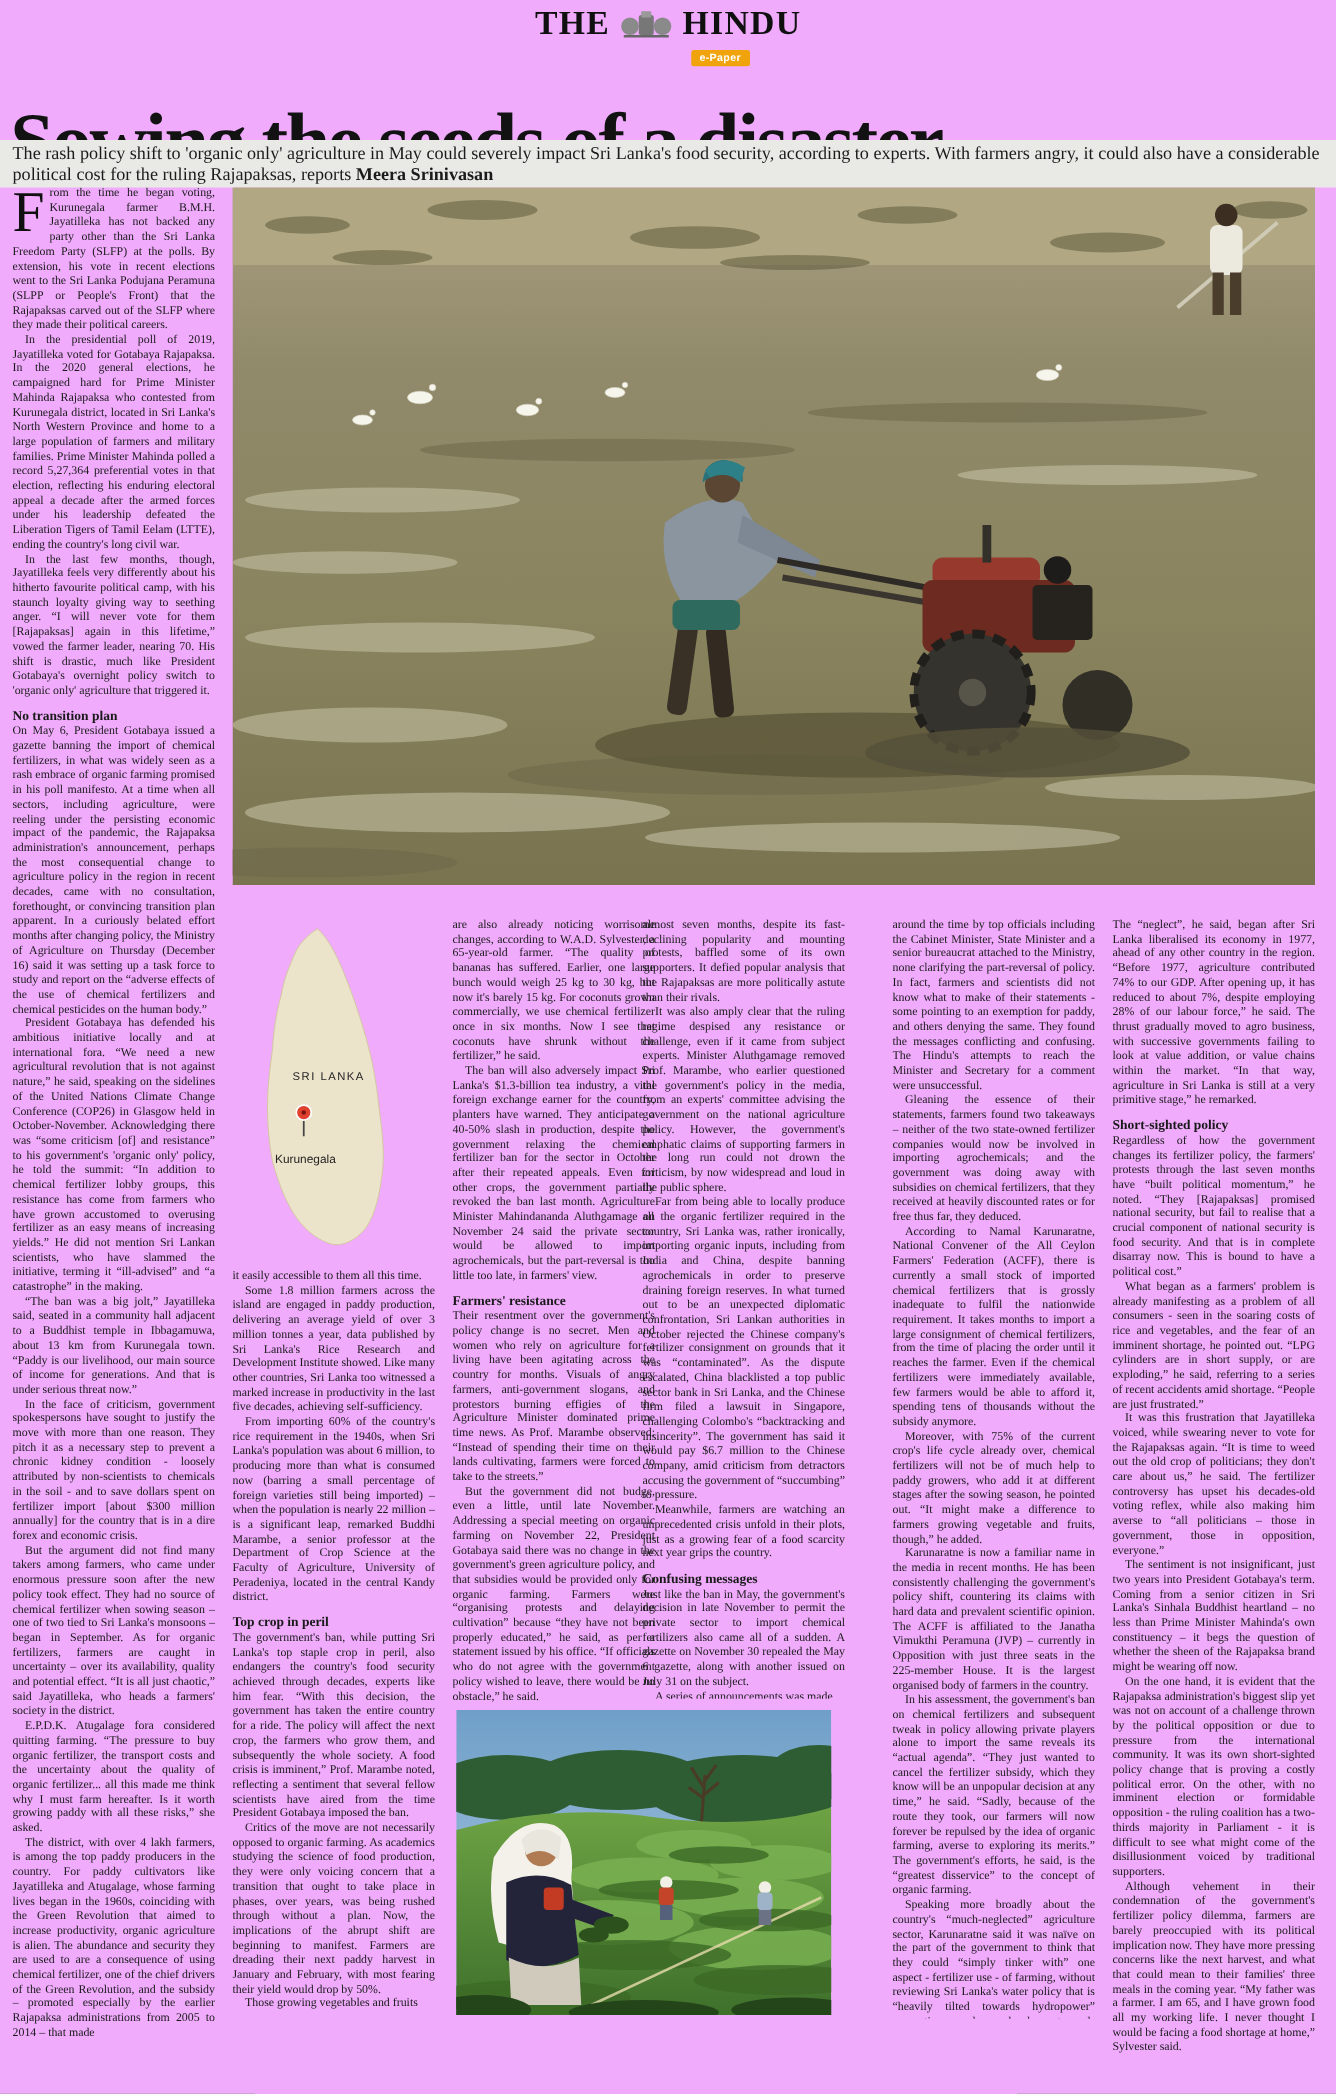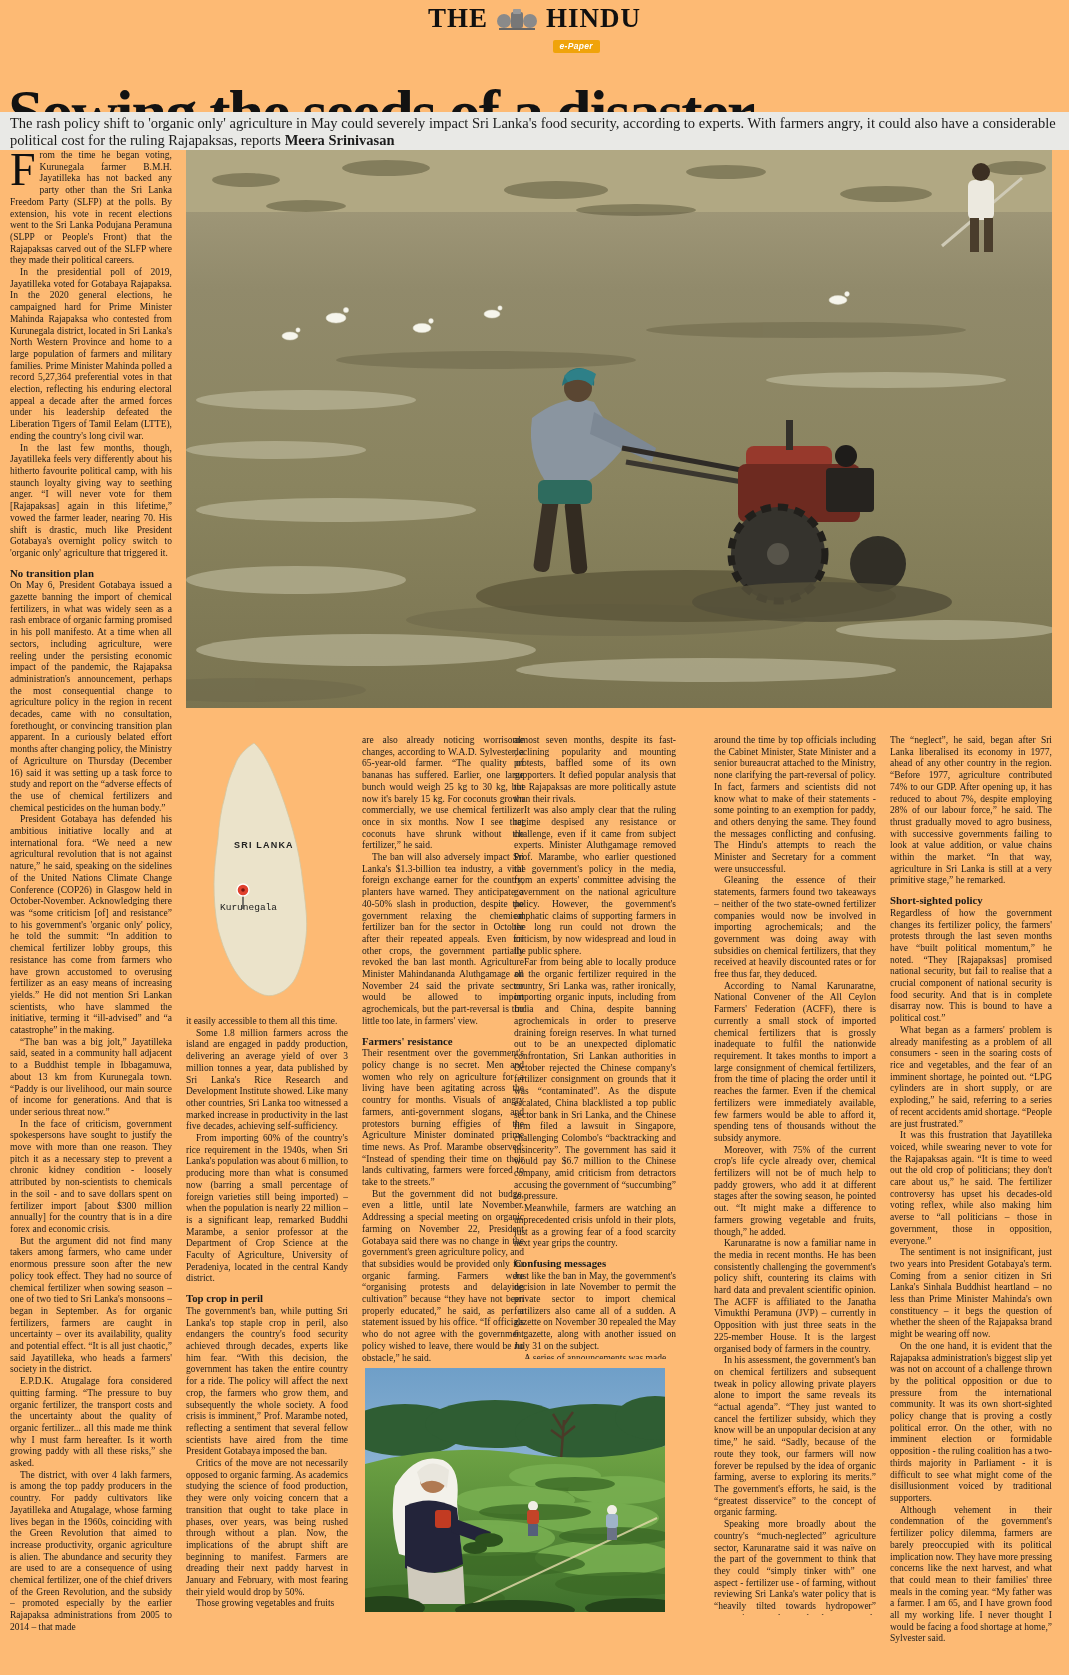--- a/index.html
+++ b/index.html
@@ -1,24 +1,24 @@
 <!DOCTYPE html>
 <html><head>
 <meta charset="utf-8">
 <style>
   html,body{margin:0;padding:0;background:#9a9a9a;}
-  .page{position:relative;width:1069px;height:1675px;background:#fdba74;overflow:hidden;
+  .page{position:relative;width:1069px;height:1675px;background:#f0abfc;overflow:hidden;
         font-family:"Liberation Serif",serif;color:#161616;}
   
   .masthead-row{position:absolute;top:3px;left:0;width:100%;text-align:center;}
   .masthead{display:inline-flex;align-items:center;gap:6px;font-weight:bold;font-size:27px;
             letter-spacing:1px;color:#101010;}
   .crest{width:46px;height:26px;}
   .epaper{position:absolute;top:37px;left:50%;margin-left:18px;background:#f0a30a;color:#fff;
-          font-family:"Liberation Sans",sans-serif;font-size:8.5px;font-weight:bold;font-style:italic;
+          font-family:"Liberation Sans",sans-serif;font-size:8.5px;font-weight:bold;
           padding:1px 7px 2px;border-radius:2px;letter-spacing:.3px;}
   
   .headline{position:absolute;top:36px;left:8px;width:1054px;font-size:64px;font-weight:bold;
             letter-spacing:-2px;line-height:1.05;color:#121212;}
   .standfirst{position:absolute;top:112px;left:0;width:1069px;height:38px;background:#e9e9e6;
               box-sizing:border-box;padding:3px 10px 0;font-size:14.5px;line-height:16.5px;color:#1b1b1b;}
   .standfirst b{font-weight:bold;}
   
   .col{position:absolute;width:162px;font-size:9.5px;line-height:11.7px;text-align:justify;
        overflow:hidden;color:#191919;}
@@ -35,23 +35,23 @@
   
   .main-photo{position:absolute;left:186px;top:150px;width:866px;height:558px;display:block;}
   .tea-photo{position:absolute;left:365px;top:1368px;width:300px;height:244px;display:block;}
   .caption{position:absolute;left:186px;top:711px;width:876px;font-family:"Liberation Sans",sans-serif;
            font-size:11px;color:#1c1c1c;}
   .credit{font-size:7.5px;color:#6a6a6a;font-weight:bold;letter-spacing:.4px;margin-left:7px;
           vertical-align:1px;}
   
   .map-block{position:absolute;left:186px;top:738px;width:162px;height:268px;}
   .map-block svg{position:absolute;left:0;top:0;}
-  .map-country{position:absolute;top:102px;left:48px;font-family:"Liberation Sans",sans-serif;
-               font-weight:bold;font-size:9px;letter-spacing:1.2px;color:#222;}
-  .map-city{position:absolute;top:164px;left:34px;font-family:Liberation Mono, monospace;
+  .map-country{position:absolute;top:118px;left:48px;font-family:"Liberation Sans",sans-serif;
+               font-weight:normal;font-size:9px;letter-spacing:1.2px;color:#222;}
+  .map-city{position:absolute;top:184px;left:34px;font-family:Liberation Sans, sans-serif;
             font-size:9.5px;color:#222;}
 </style>
 </head>
 <body>
 
 <div class="page">
 
   <div class="masthead-row">
     <div class="masthead">
       <span>THE</span>

